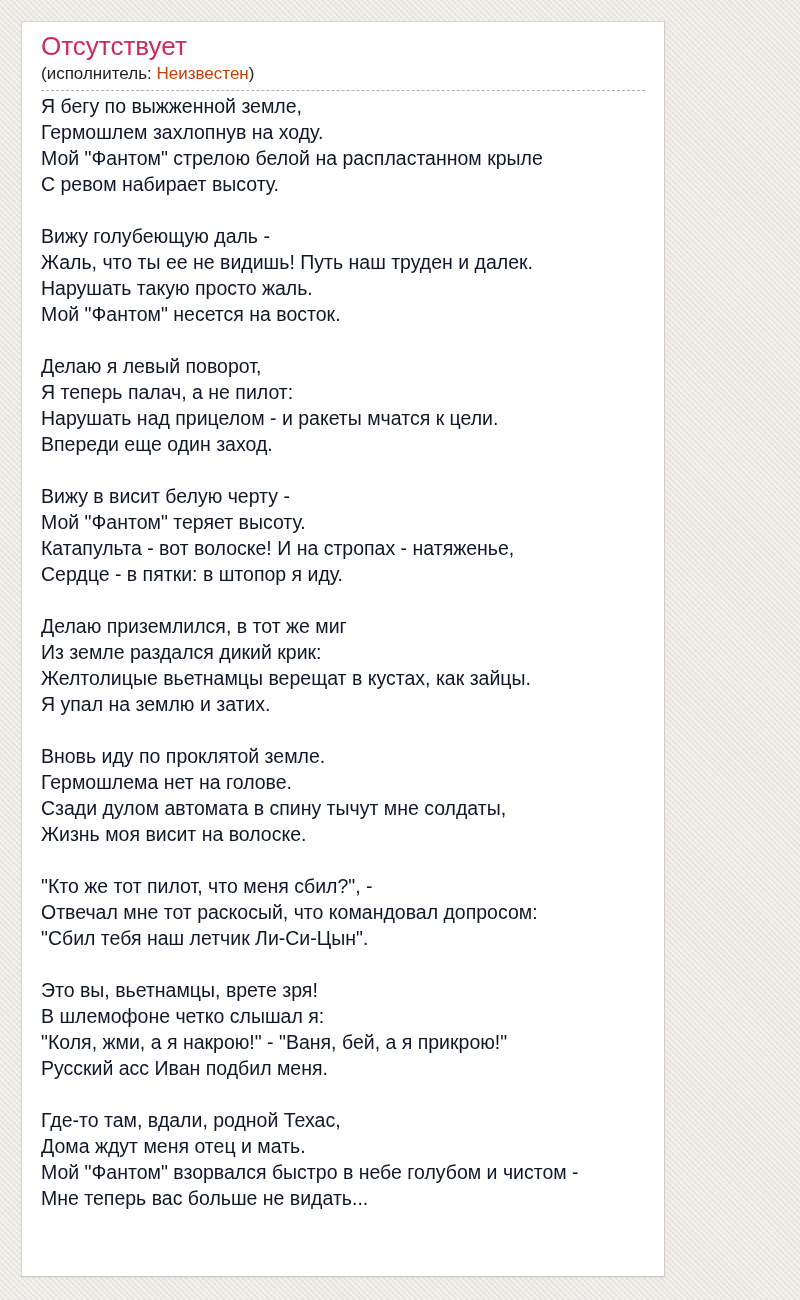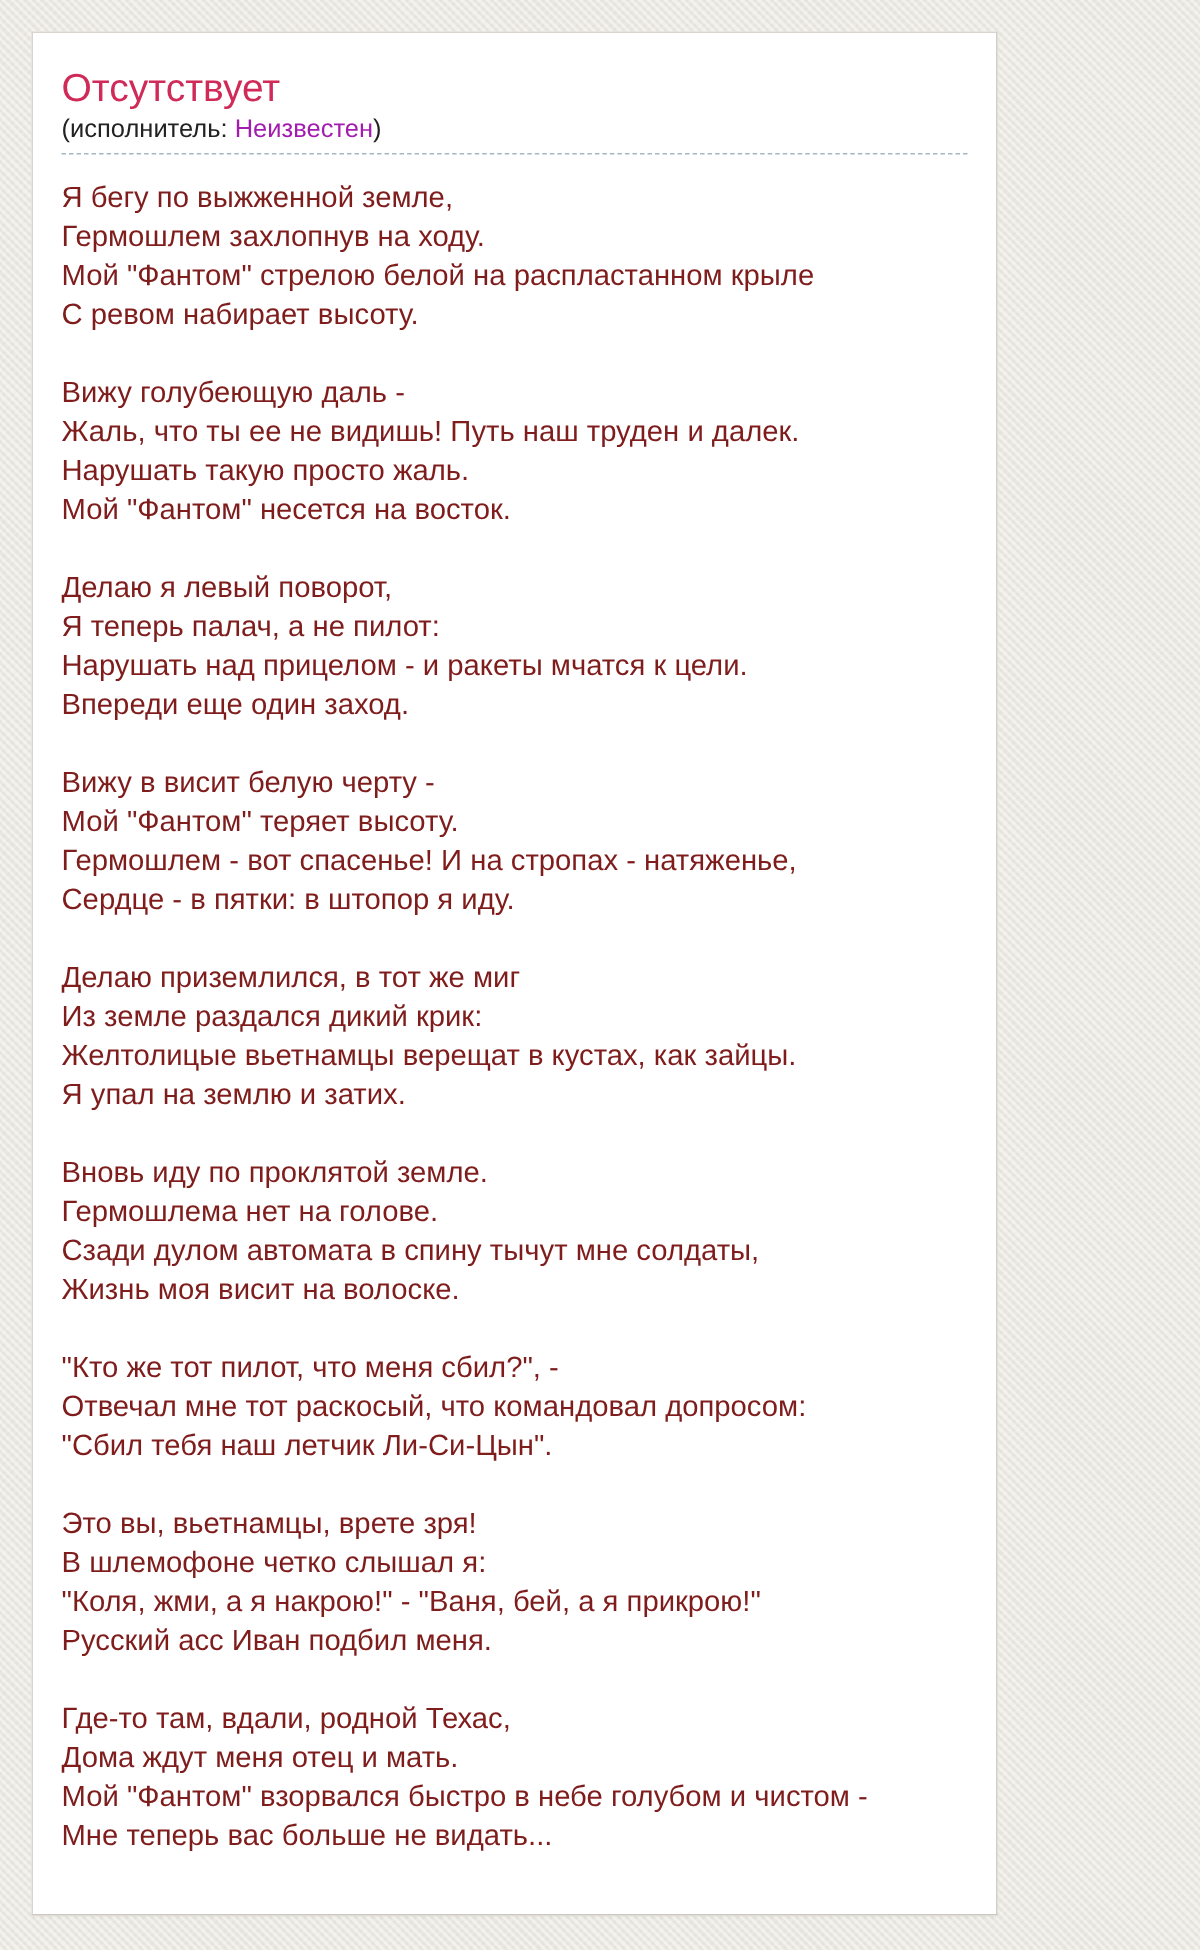--- a/index.html
+++ b/index.html
@@ -23,21 +23,21 @@
     position: absolute;
     left: 21px;
     top: 21px;
     width: 644px;
     min-height: 1256px;
     background: #ffffff;
     border: 1px solid #d9d5ce;
     border-bottom-color: #ccc8c1;
     border-right-color: #d2cec7;
     box-shadow: 0 1px 2px rgba(0,0,0,0.05);
-    padding: 20px 19px 24px 19px;
+    padding: 8px 19px 24px 19px;
   }
 
   .song-header {
     border-bottom: 1px dashed #a3b8c4;
     padding-bottom: 5px;
   }
 
   .song-title {
     font-size: 26px;
     font-weight: normal;
@@ -47,30 +47,30 @@
   }
 
   .artist-line {
     font-size: 17px;
     line-height: 22px;
     color: #222222;
     margin-top: 1px;
   }
 
   .artist-link {
-    color: #a21caf;
+    color: #c2410c;
     text-decoration: none;
     cursor: pointer;
   }
 
   .lyrics {
-    margin-top: 16px;
+    margin-top: 2px;
     font-size: 19.5px;
     line-height: 26px;
-    color: #7f1d1d;
+    color: #0f172a;
   }
 
   .stanza { margin-bottom: 26px; }
   .stanza:last-child { margin-bottom: 0; }
 
   .lyric-line { white-space: pre-wrap; }
 </style>
 </head>
 <body>
 
@@ -98,21 +98,21 @@
       </div>
       <div class="stanza">
         <div class="lyric-line">Делаю я левый поворот,</div>
         <div class="lyric-line">Я теперь палач, а не пилот:</div>
         <div class="lyric-line">Нарушать над прицелом - и ракеты мчатся к цели.</div>
         <div class="lyric-line">Впереди еще один заход.</div>
       </div>
       <div class="stanza">
         <div class="lyric-line">Вижу в висит белую черту -</div>
         <div class="lyric-line">Мой "Фантом" теряет высоту.</div>
-        <div class="lyric-line">Гермошлем - вот спасенье! И на стропах - натяженье,</div>
+        <div class="lyric-line">Катапульта - вот волоске! И на стропах - натяженье,</div>
         <div class="lyric-line">Сердце - в пятки: в штопор я иду.</div>
       </div>
       <div class="stanza">
         <div class="lyric-line">Делаю приземлился, в тот же миг</div>
         <div class="lyric-line">Из земле раздался дикий крик:</div>
         <div class="lyric-line">Желтолицые вьетнамцы верещат в кустах, как зайцы.</div>
         <div class="lyric-line">Я упал на землю и затих.</div>
       </div>
       <div class="stanza">
         <div class="lyric-line">Вновь иду по проклятой земле.</div>

